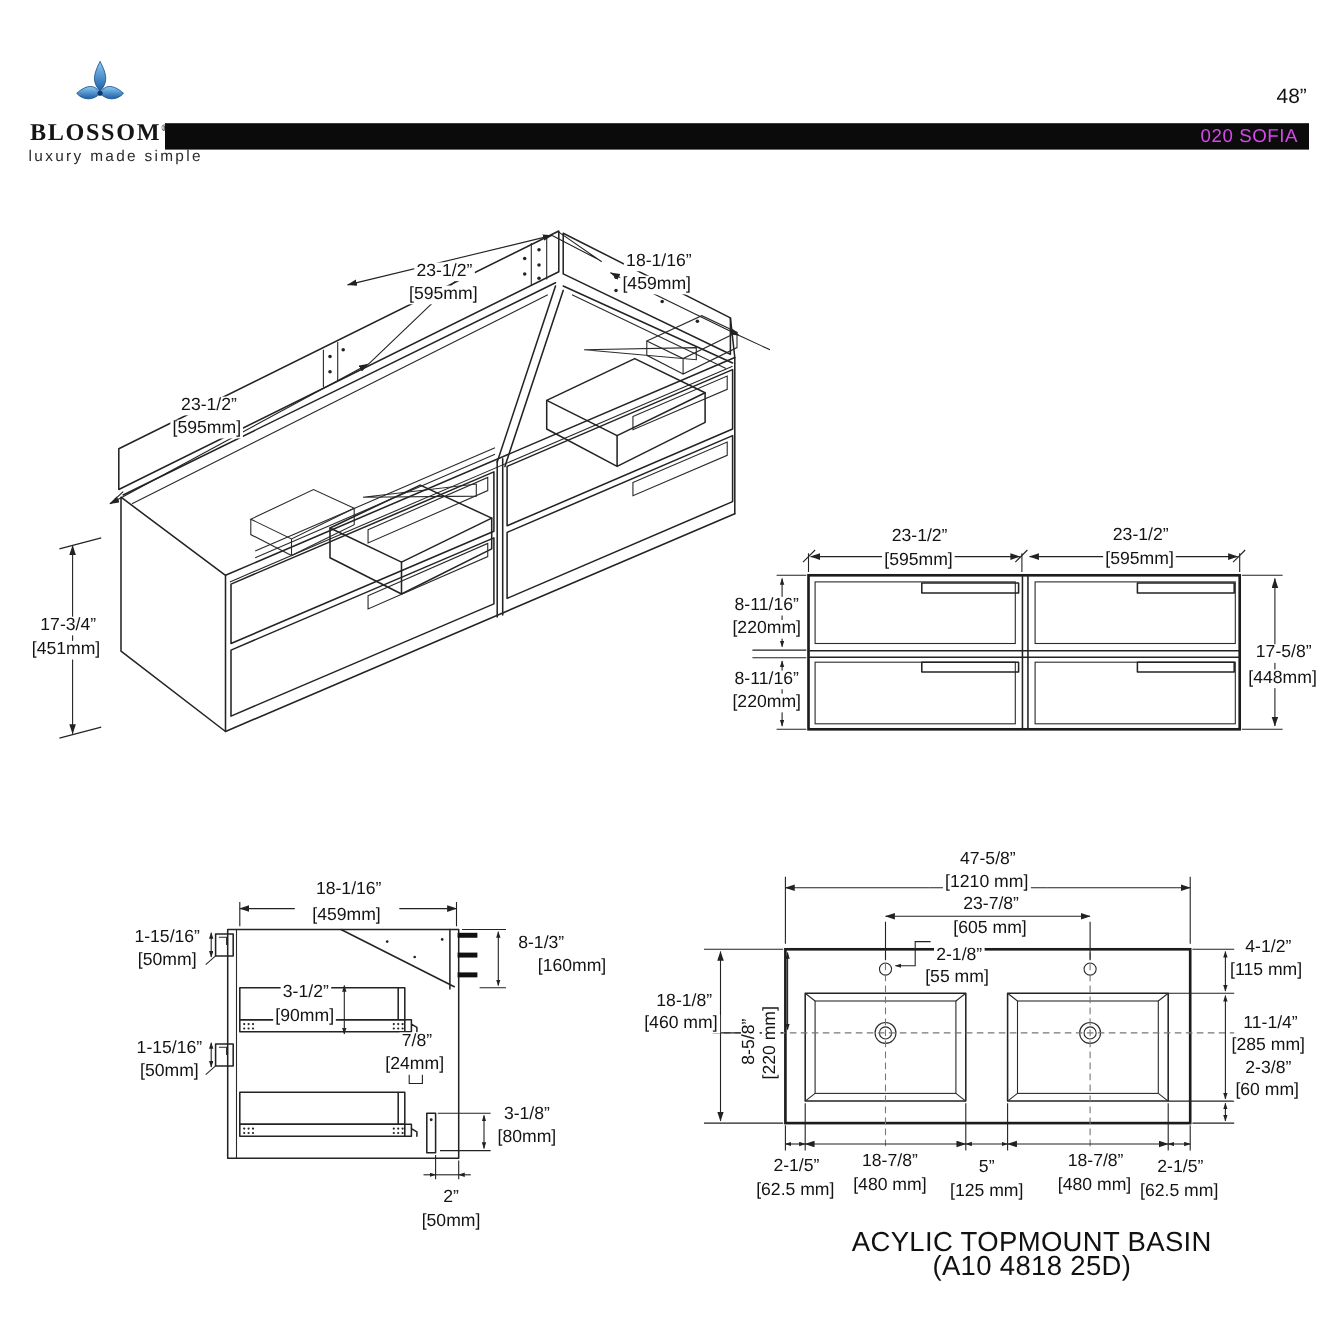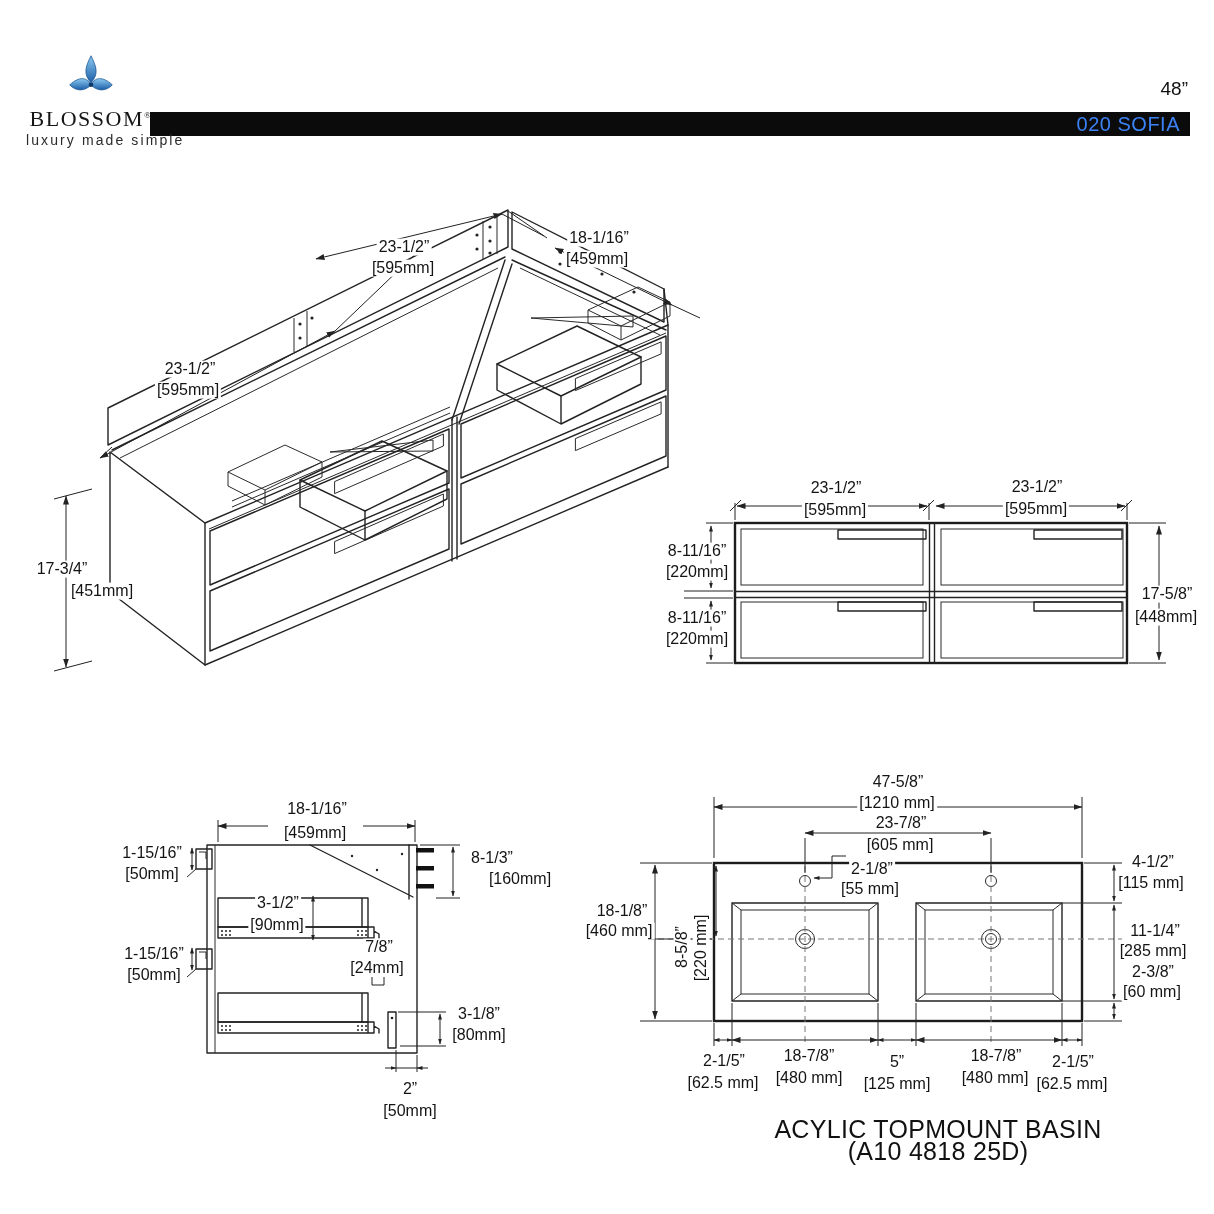--- a/index.html
+++ b/index.html
@@ -7,28 +7,28 @@
        font-family:"Liberation Sans",sans-serif;color:#111}
   #linework{position:absolute;left:0;top:0;z-index:1}
   #labels{position:absolute;left:0;top:0;width:100%;height:100%;z-index:3}
   .dim{position:absolute;transform:translate(-50%,-50%);font-size:16px;line-height:1.05;
        white-space:nowrap;background:#fff;padding:0 2px;color:#141414}
   .dim.rot{transform:translate(-50%,-50%) rotate(-90deg)}
   .caption{position:absolute;transform:translateX(-50%);font-size:25px;font-weight:400;
        letter-spacing:.3px;white-space:nowrap;z-index:3}
   
   .logo{position:absolute;left:26px;top:54px;width:130px;text-align:center;z-index:5}
-  .logo .brand{font-family:"Liberation Serif",serif;font-weight:400;font-size:22px;
+  .logo .brand{font-family:"Liberation Serif",serif;font-weight:700;font-size:22px;
        letter-spacing:1.5px;color:#151515;line-height:1}
   .logo .reg{font-size:9px;vertical-align:super}
   .logo .tagline{font-size:14px;letter-spacing:2.1px;color:#2b2b2b;margin-top:2px;white-space:nowrap}
   .size-label{position:absolute;right:26px;top:78px;font-size:19px;z-index:5}
   .title-bar{position:absolute;left:150px;top:112px;width:1040px;height:24px;z-index:4;
        display:flex;align-items:center;justify-content:flex-end;padding-right:10px;box-sizing:border-box}
-  .title-bar .model{color:#3b82f6;font-size:20px;letter-spacing:.5px}
+  .title-bar .model{color:#d946ef;font-size:17px;letter-spacing:.5px}
   svg .ln{stroke:#232323;fill:none;stroke-width:1.4;stroke-linejoin:round;stroke-linecap:round}
   svg .thin{stroke:#2a2a2a;fill:none;stroke-width:1}
   svg .thick{stroke:#1c1c1c;fill:none;stroke-width:2.4}
   svg .dimln{stroke:#222;fill:none;stroke-width:1}
   svg .dash{stroke:#777;fill:none;stroke-width:1;stroke-dasharray:6 4}
   svg .dot{fill:#222;stroke:none}
   svg .blk{fill:#111;stroke:none}
 </style>
 </head>
 <body>
@@ -282,21 +282,21 @@
 </svg>
 
 <div id="labels">
     <div class="dim" style="left: 190px; top: 369px;">23-1/2”</div>
     <div class="dim" style="left: 188px; top: 390px;">[595mm]</div>
     <div class="dim" style="left: 404px; top: 247px;">23-1/2”</div>
     <div class="dim" style="left: 403px; top: 268px;">[595mm]</div>
     <div class="dim" style="left: 599px; top: 238px;">18-1/16”</div>
     <div class="dim" style="left: 597px; top: 259px;">[459mm]</div>
     <div class="dim" style="left: 62px; top: 569px;">17-3/4”</div>
-    <div class="dim" style="left: 60px; top: 591px; margin-left: 42px;">[451mm]</div>
+    <div class="dim" style="left: 60px; top: 591px;">[451mm]</div>
     <div class="dim" style="left: 836px; top: 488px;">23-1/2”</div>
     <div class="dim" style="left: 835px; top: 510px;">[595mm]</div>
     <div class="dim" style="left: 1037px; top: 487px;">23-1/2”</div>
     <div class="dim" style="left: 1036px; top: 509px;">[595mm]</div>
     <div class="dim" style="left: 697px; top: 551px;">8-11/16”</div>
     <div class="dim" style="left: 697px; top: 572px;">[220mm]</div>
     <div class="dim" style="left: 697px; top: 618px;">8-11/16”</div>
     <div class="dim" style="left: 697px; top: 639px;">[220mm]</div>
     <div class="dim" style="left: 1167px; top: 594px;">17-5/8”</div>
     <div class="dim" style="left: 1166px; top: 617px;">[448mm]</div>

